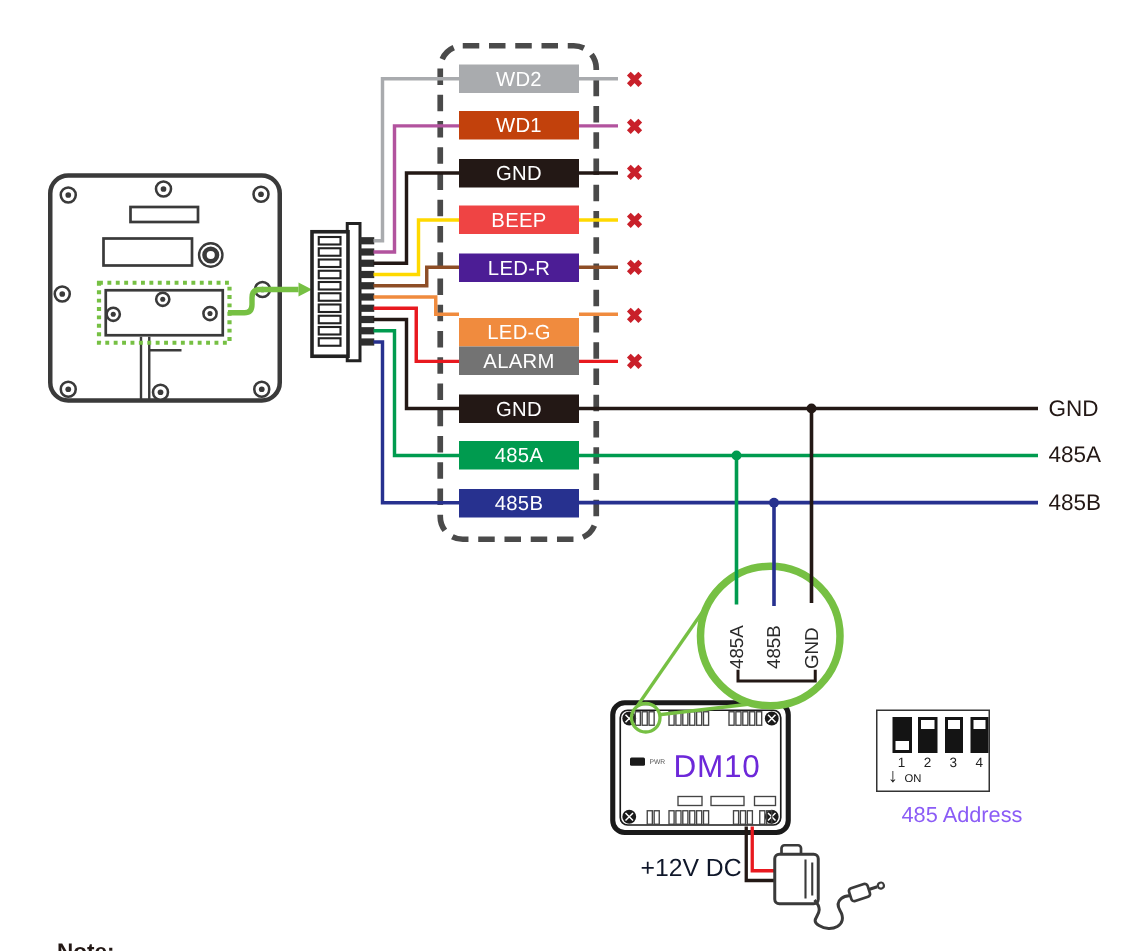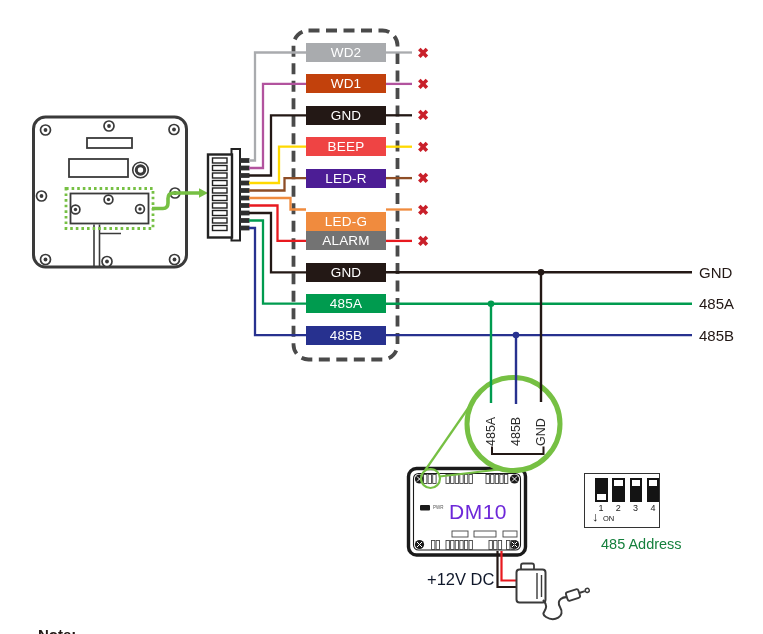--- a/index.html
+++ b/index.html
@@ -18,21 +18,21 @@
   .dm10-name{position:absolute;left:449px;top:500px;width:72px;height:24px;line-height:24px;
        font-size:21px;color:#6d28d9;letter-spacing:.5px;}
   .pwr-label{position:absolute;left:433px;top:505px;font-size:4.5px;color:#555;}
   .dipbox{position:absolute;left:584px;top:473px;width:76px;height:55px;
        border:1.6px solid #333;background:#fff;box-sizing:border-box;}
   .dipswitch{position:absolute;top:478px;width:12.5px;height:23.5px;background:#141414;}
   .dipslider{position:absolute;left:2px;width:8.5px;height:6px;background:#fff;}
   .dipnum{position:absolute;top:503px;width:12px;text-align:center;font-size:9px;color:#222;}
   .diparrow{position:absolute;left:592px;top:510px;font-size:13px;font-weight:bold;color:#111;line-height:14px;}
   .dipon{position:absolute;left:603px;top:514px;font-size:7.5px;font-weight:normal;color:#111;}
-  .dipcaption{position:absolute;left:601px;top:536px;width:90px;font-size:14.5px;color:#15803d;}
+  .dipcaption{position:absolute;left:601px;top:536px;width:90px;font-size:14.5px;color:#8b5cf6;}
   .pwrtext{position:absolute;left:427px;top:570px;font-size:16.5px;font-weight:500;color:#0f172a;}
   .notetext{position:absolute;left:38px;top:626px;font-size:15px;font-weight:bold;color:#231815;}
 </style>
 </head>
 <body>
 
 <div id="stage">
 
   <svg class="layer" width="763" height="634" viewBox="0 0 763 634">
 

